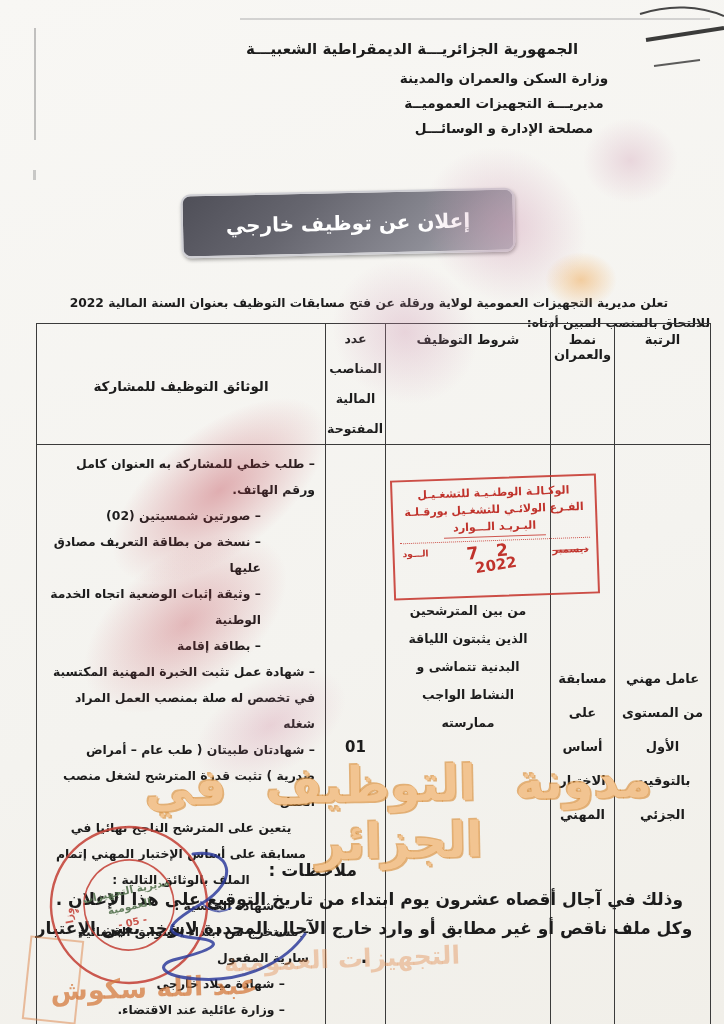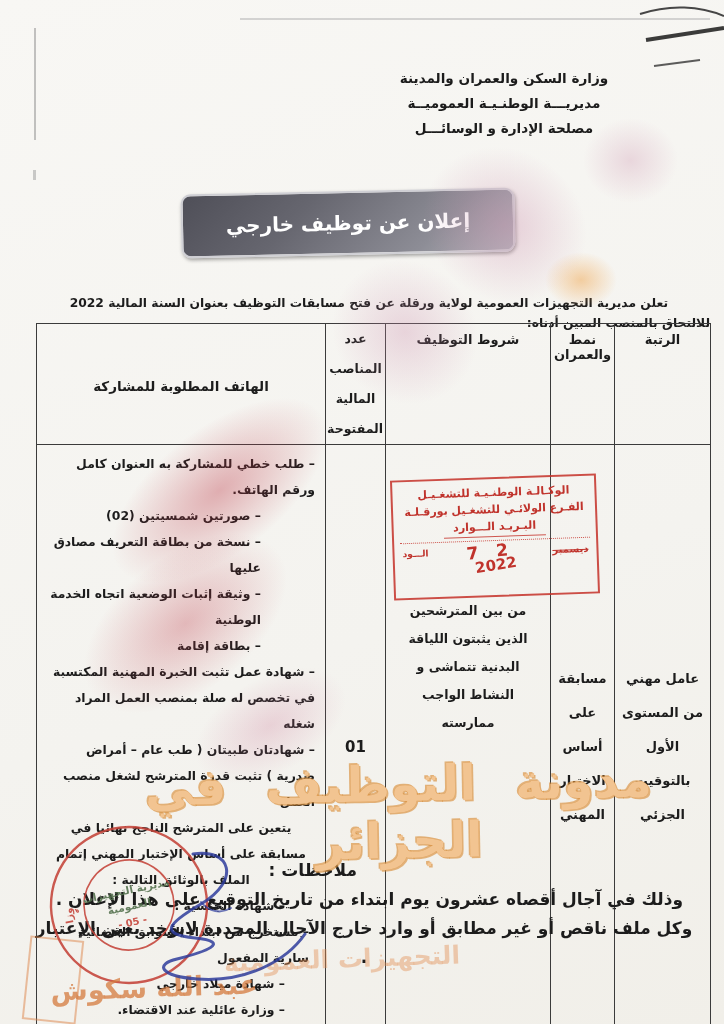--- a/index.html
+++ b/index.html
@@ -145,23 +145,24 @@
 
   <div class="edge-line"></div>
   <div class="edge-tick"></div>
   <div class="top-line"></div>
   <svg class="fold-svg" width="124" height="80">
     <path d="M40,14 C70,4 100,6 124,16" stroke="#1a1a1a" stroke-width="2" fill="none" opacity=".8"></path>
     <path d="M46,40 L124,28" stroke="#1a1a1a" stroke-width="4" fill="none" opacity=".85"></path>
     <path d="M54,66 L100,60" stroke="#1a1a1a" stroke-width="2" fill="none" opacity=".7"></path>
   </svg>
 
+  <div class="republic">الجمهورية الجزائريـــة الديمقراطية الشعبيـــة</div>
   <div class="gov-block">
     <div>وزارة السكن والعمران والمدينة</div>
-    <div>مديريـــة الوطنـيـة العموميــة</div>
+    <div>مديريـــة التجهيزات العموميــة</div>
     <div>مصلحة الإدارة و الوسائـــل</div>
   </div>
 
   <div class="title-box">
     <span>إعلان عن توظيف خارجي</span>
   </div>
 
   <div class="intro">تعلن مديرية التجهيزات العمومية لولاية ورقلة عن فتح مسابقات التوظيف بعنوان السنة المالية 2022 للالتحاق بالمنصب المبين أدناه:</div>
 
   <table class="jobs-table">
@@ -171,21 +172,21 @@
         <col style="width:165px">
       <col style="width:60px">
         <col style="width:289px">
     </colgroup>
     <tbody>
         <tr class="hdr-row">
       <th class="h-rank">الرتبة</th>
       <th class="h-mode">نمط والعمران</th>
       <th class="h-cond">شروط التوظيف</th>
       <th class="h-count">عدد المناصب المالية المفتوحة</th>
-      <th class="h-docs">الهاتف المطلوبة للمشاركة</th>
+      <th class="h-docs">الوثائق التوظيف للمشاركة</th>
     </tr>
     <tr class="body-row">
       <td class="c-rank">عامل مهني من المستوى الأول بالتوقيت الجزئي</td>
       <td class="c-mode">مسابقة على أساس الاختبار المهني</td>
       <td class="c-cond">من بين المترشحين الذين يثبتون اللياقة البدنية تتماشى و النشاط الواجب ممارسته</td>
       <td class="c-count">01</td>
       <td class="c-docs">
         <div class="docs-before">
               <div class="doc-item">– طلب خطي للمشاركة به العنوان كامل ورقم الهاتف.</div>
               <div class="doc-item">– صورتين شمسيتين (02)</div>

